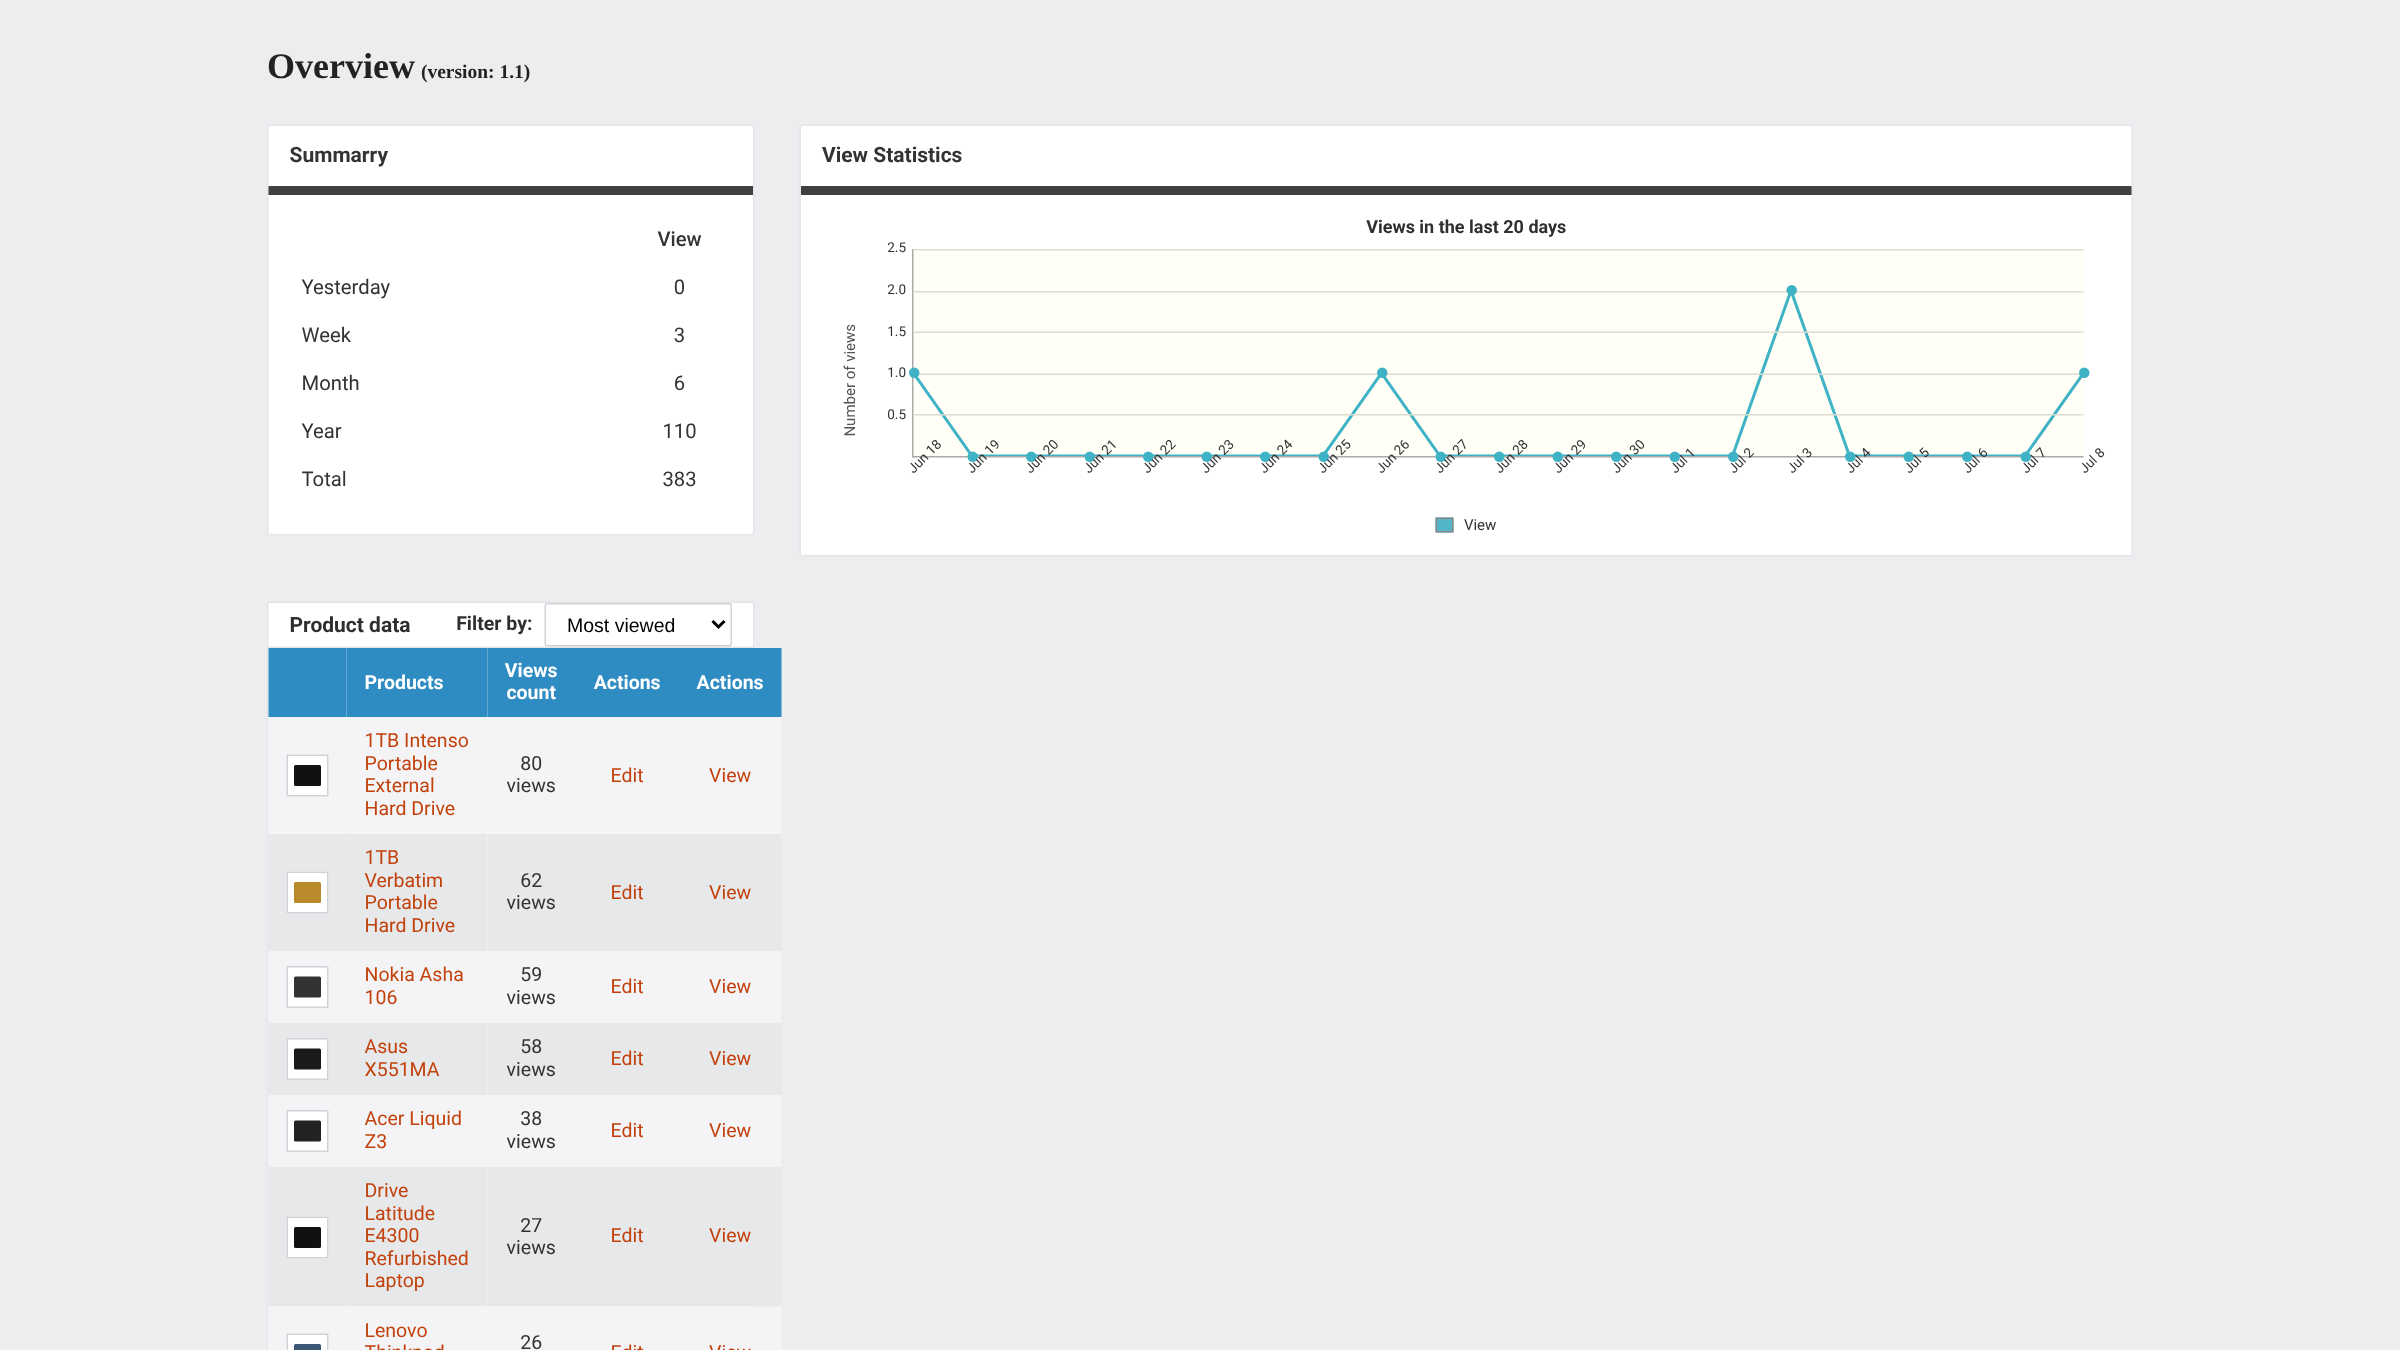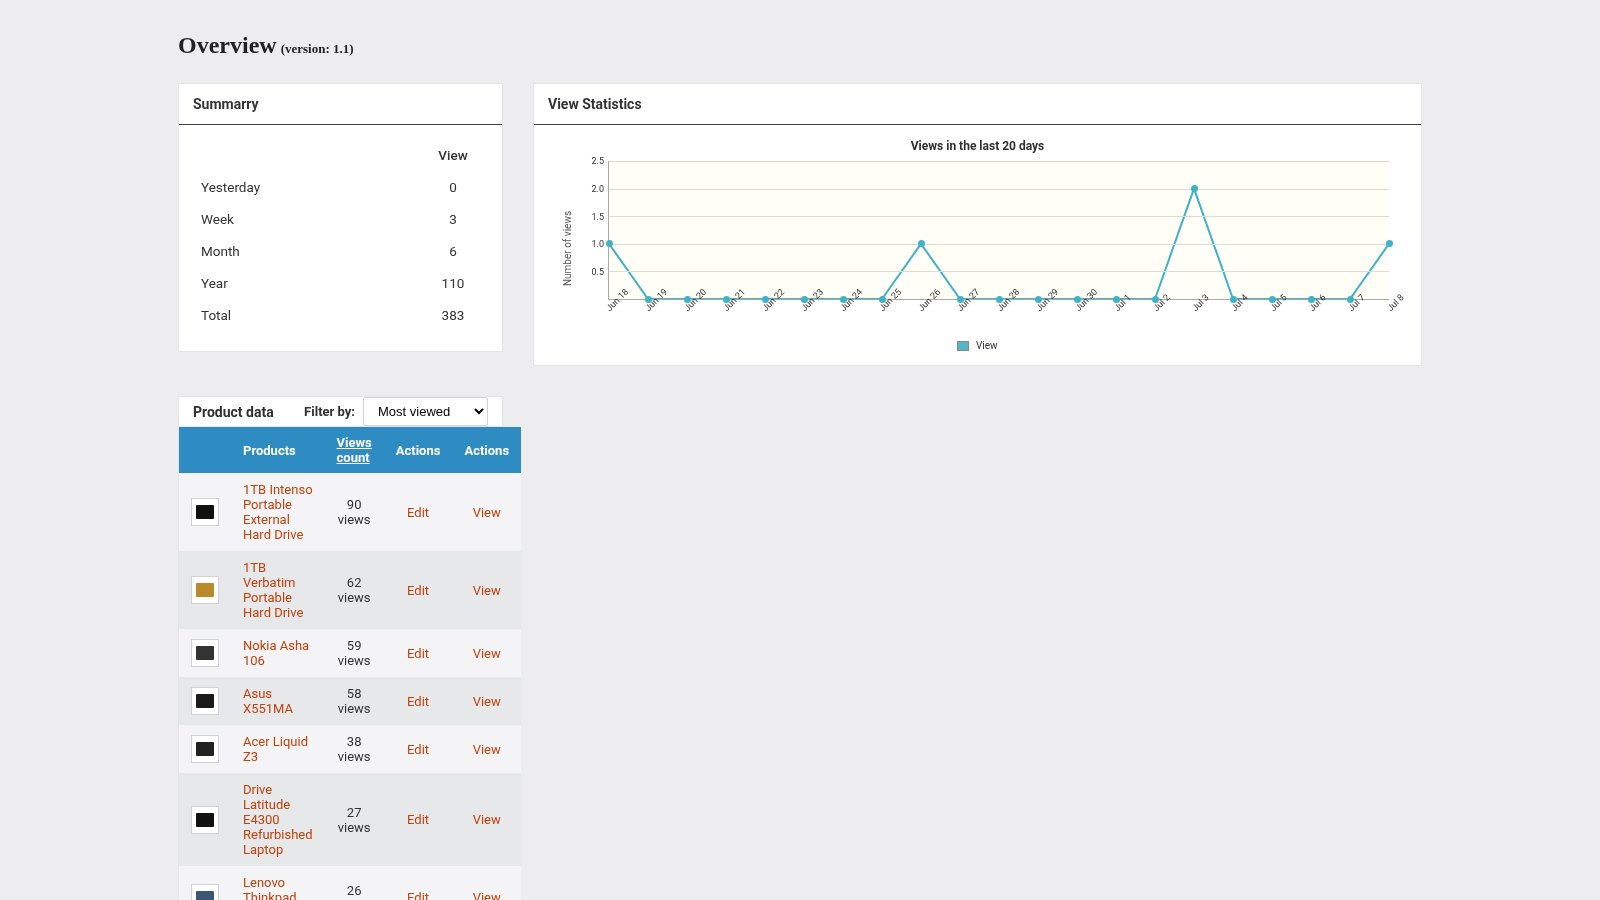--- a/index.html
+++ b/index.html
@@ -18,21 +18,21 @@
   gap: 30px 30px;
   align-items: start;
 }
 .card {
   background: #fff;
   border: 1px solid #e3e5e8;
   border-radius: 2px;
 }
 .card-header {
   padding: 12px 14px;
-  border-bottom: 1px solid #404040;
+  border-bottom: 6px solid #404040;
   font-size: 14px;
   font-weight: 700;
   color: #333;
 }
 .card-body { padding: 14px 14px 20px; }
 .summary-table { width: 100%; font-size: 13.5px; color: #333; border-collapse: collapse; }
 .summary-table th, .summary-table td { padding: 8px 8px; text-align: left; }
 .summary-table th:last-child, .summary-table td:last-child { text-align: center; width: 70px; }
 .summary-table thead th { font-weight: 500; color: #333; }
 .blue-header { background: #2f8cc3; color: #fff; font-size: 13px; font-weight: 700; text-align: center; padding: 7px 0; }
@@ -80,21 +80,21 @@
 .pd-filter label { font-weight:700; }
 .pd-filter select {
   border:1px solid #d2d4d8; padding:5px 20px 5px 10px; font-size:13px; border-radius:2px;
   background:#fff; cursor:pointer;
 }
 .pd-table { width:100%; border-collapse: collapse; font-size:13px; }
 .pd-table thead th {
   background:#2f8cc3; color:#fff; font-weight:700; padding:8px 12px; text-align:left; font-size:13px;
 }
 .pd-table thead th.c-img { width:60px; }
-.pd-table thead th.c-views { width:150px; text-align:left;text-decoration:underline; }
+.pd-table thead th.c-views { width:150px; text-align:center; }
 .pd-table thead th.c-act1, .pd-table thead th.c-act2 { width:100px; text-align:center; }
 .pd-table tbody tr:nth-child(odd) { background:#f4f4f6; }
 .pd-table tbody tr:nth-child(even) { background:#e7e8ea; }
 .pd-table tbody td { padding:9px 12px; vertical-align:middle; color:#333; }
 .pd-table tbody td.c-views { text-align:center; }
 .pd-table tbody td.c-act1, .pd-table tbody td.c-act2 { text-align:center; }
 .pd-table a { color:#c2410c; text-decoration:none; }
 .thumb {
   width:28px; height:28px; border:1px solid #d0d2d6; background:#fff;
   display:flex; align-items:center; justify-content:center;
@@ -246,21 +246,21 @@
         </tr>
       </thead>
       <tbody id="pd-tbody">
           <tr>
             <td>
               <div class="thumb">
                 <div class="ico" style="background:#111"></div>
               </div>
             </td>
             <td><a href="#">1TB Intenso Portable External Hard Drive</a></td>
-            <td class="c-views">90 views</td>
+            <td class="c-views">80 views</td>
             <td class="c-act1"><a href="#">Edit</a></td>
             <td class="c-act2"><a href="#">View</a></td>
           </tr>
           <tr>
             <td>
               <div class="thumb">
                 <div class="ico" style="background:#b88a2a"></div>
               </div>
             </td>
             <td><a href="#">1TB Verbatim Portable Hard Drive</a></td>

